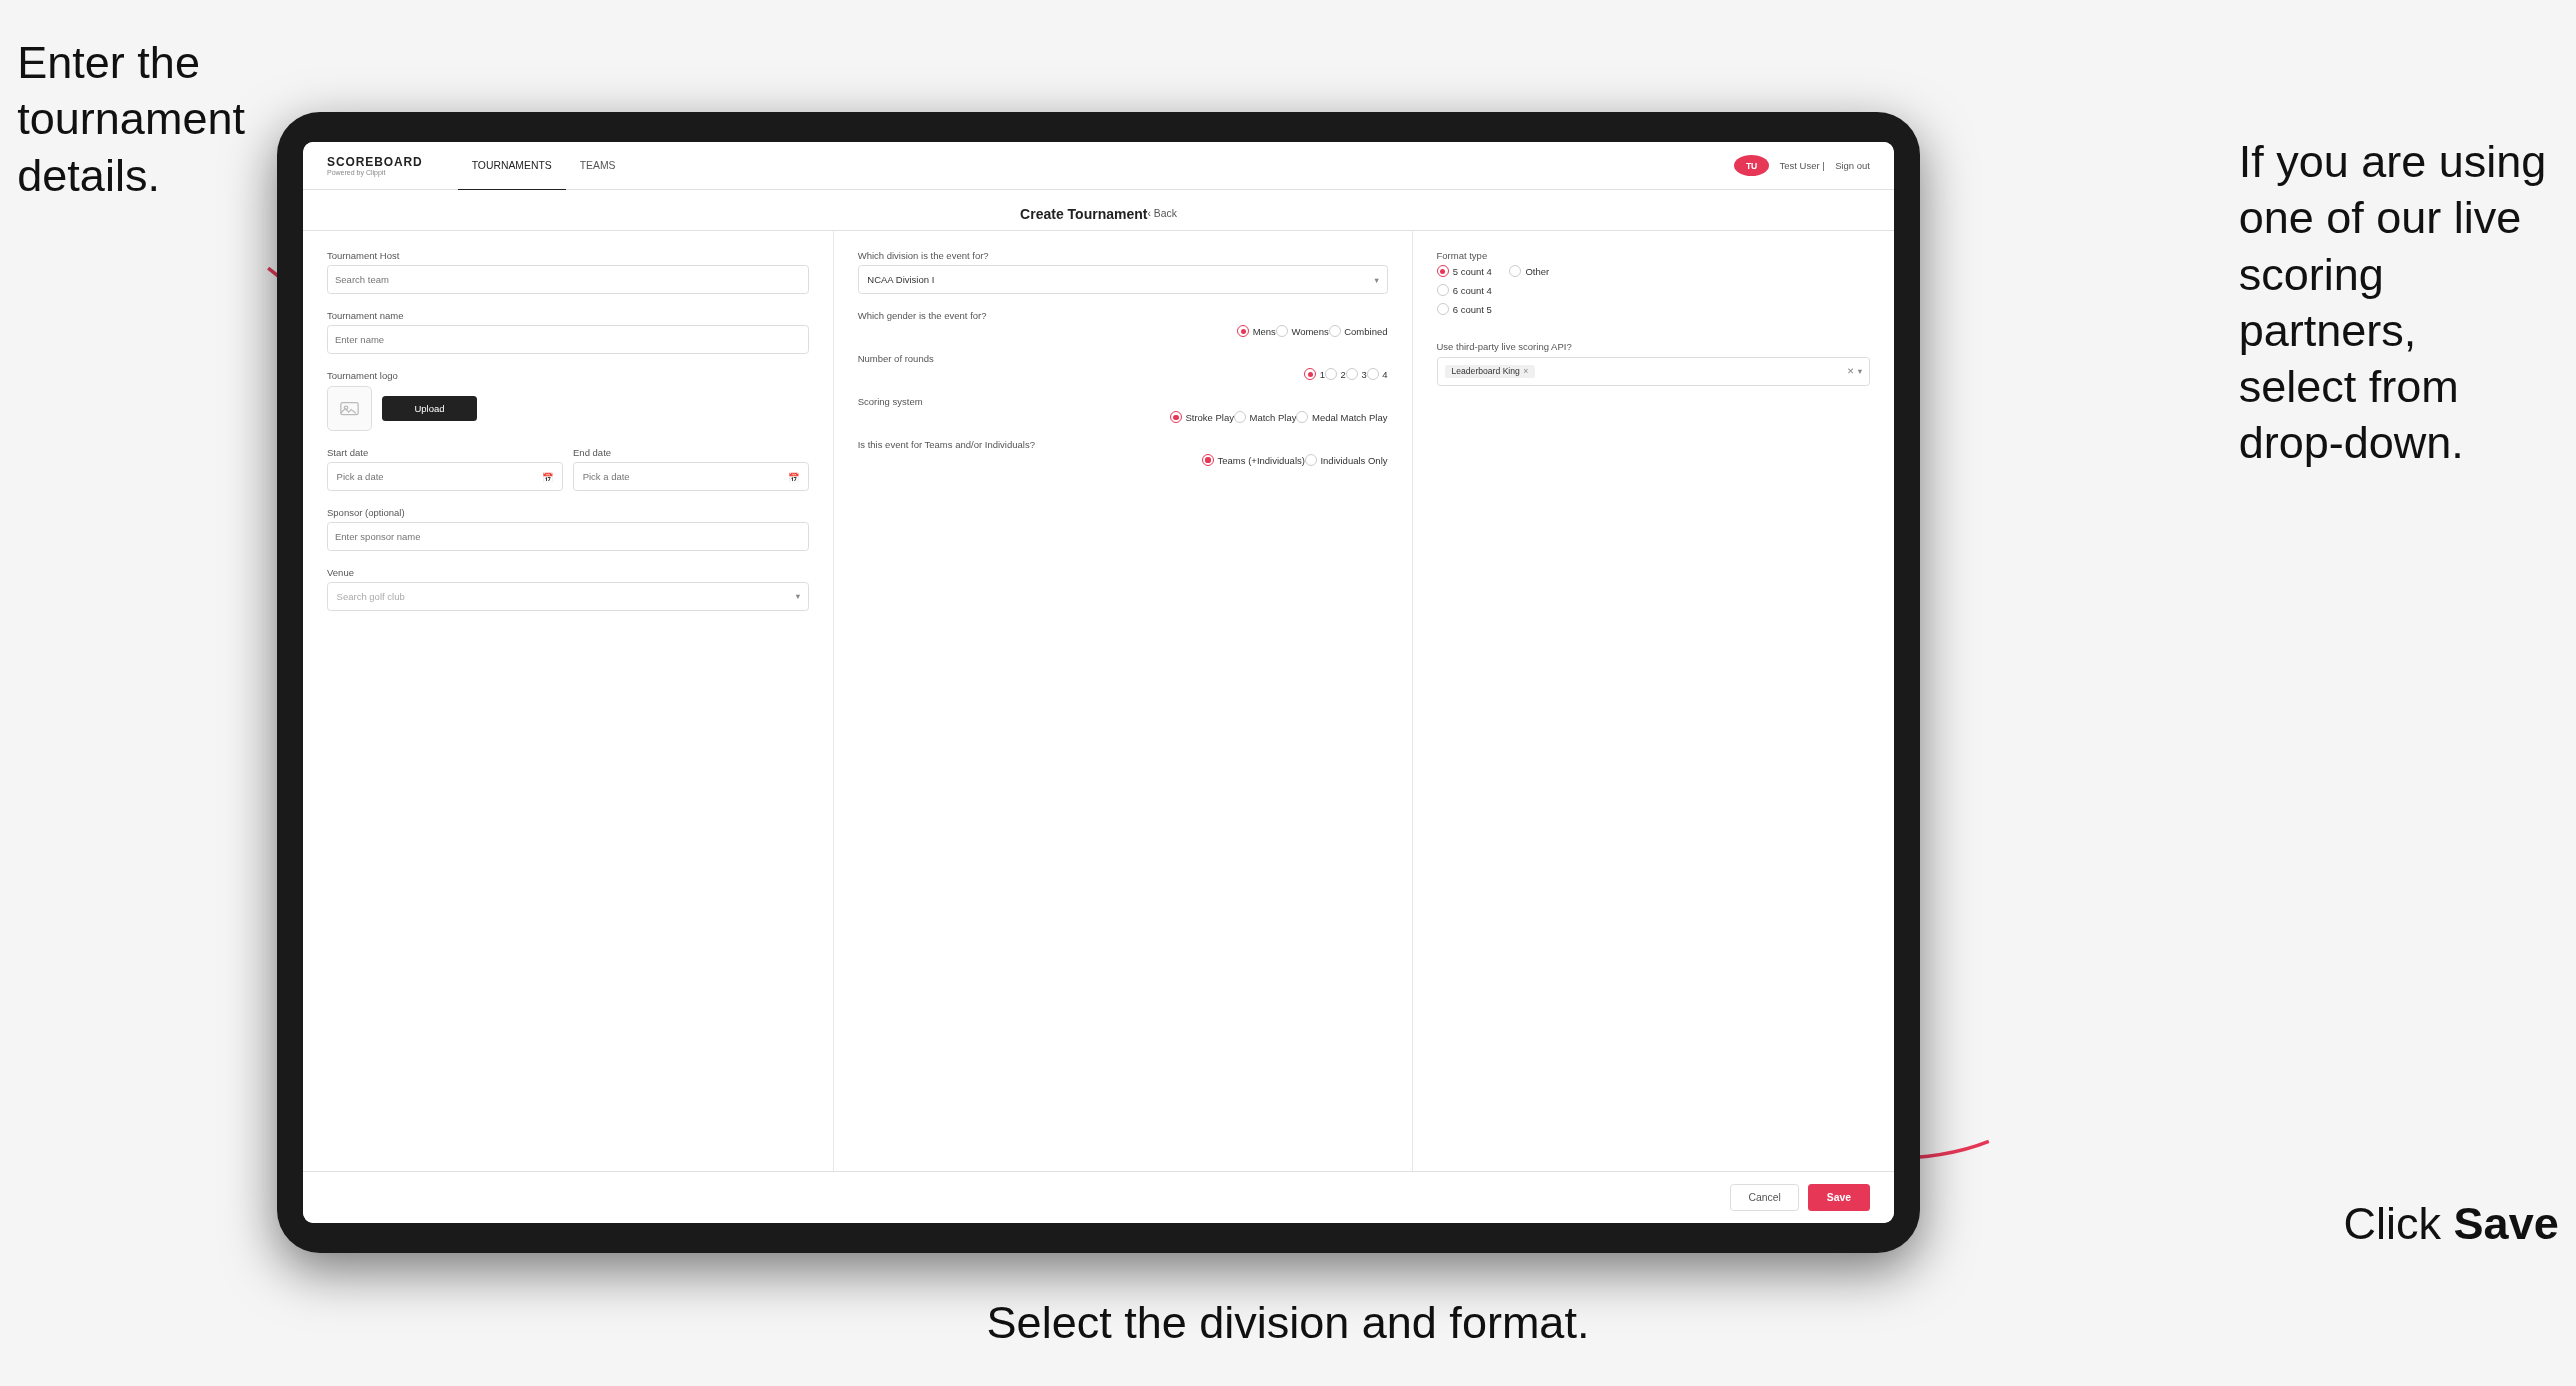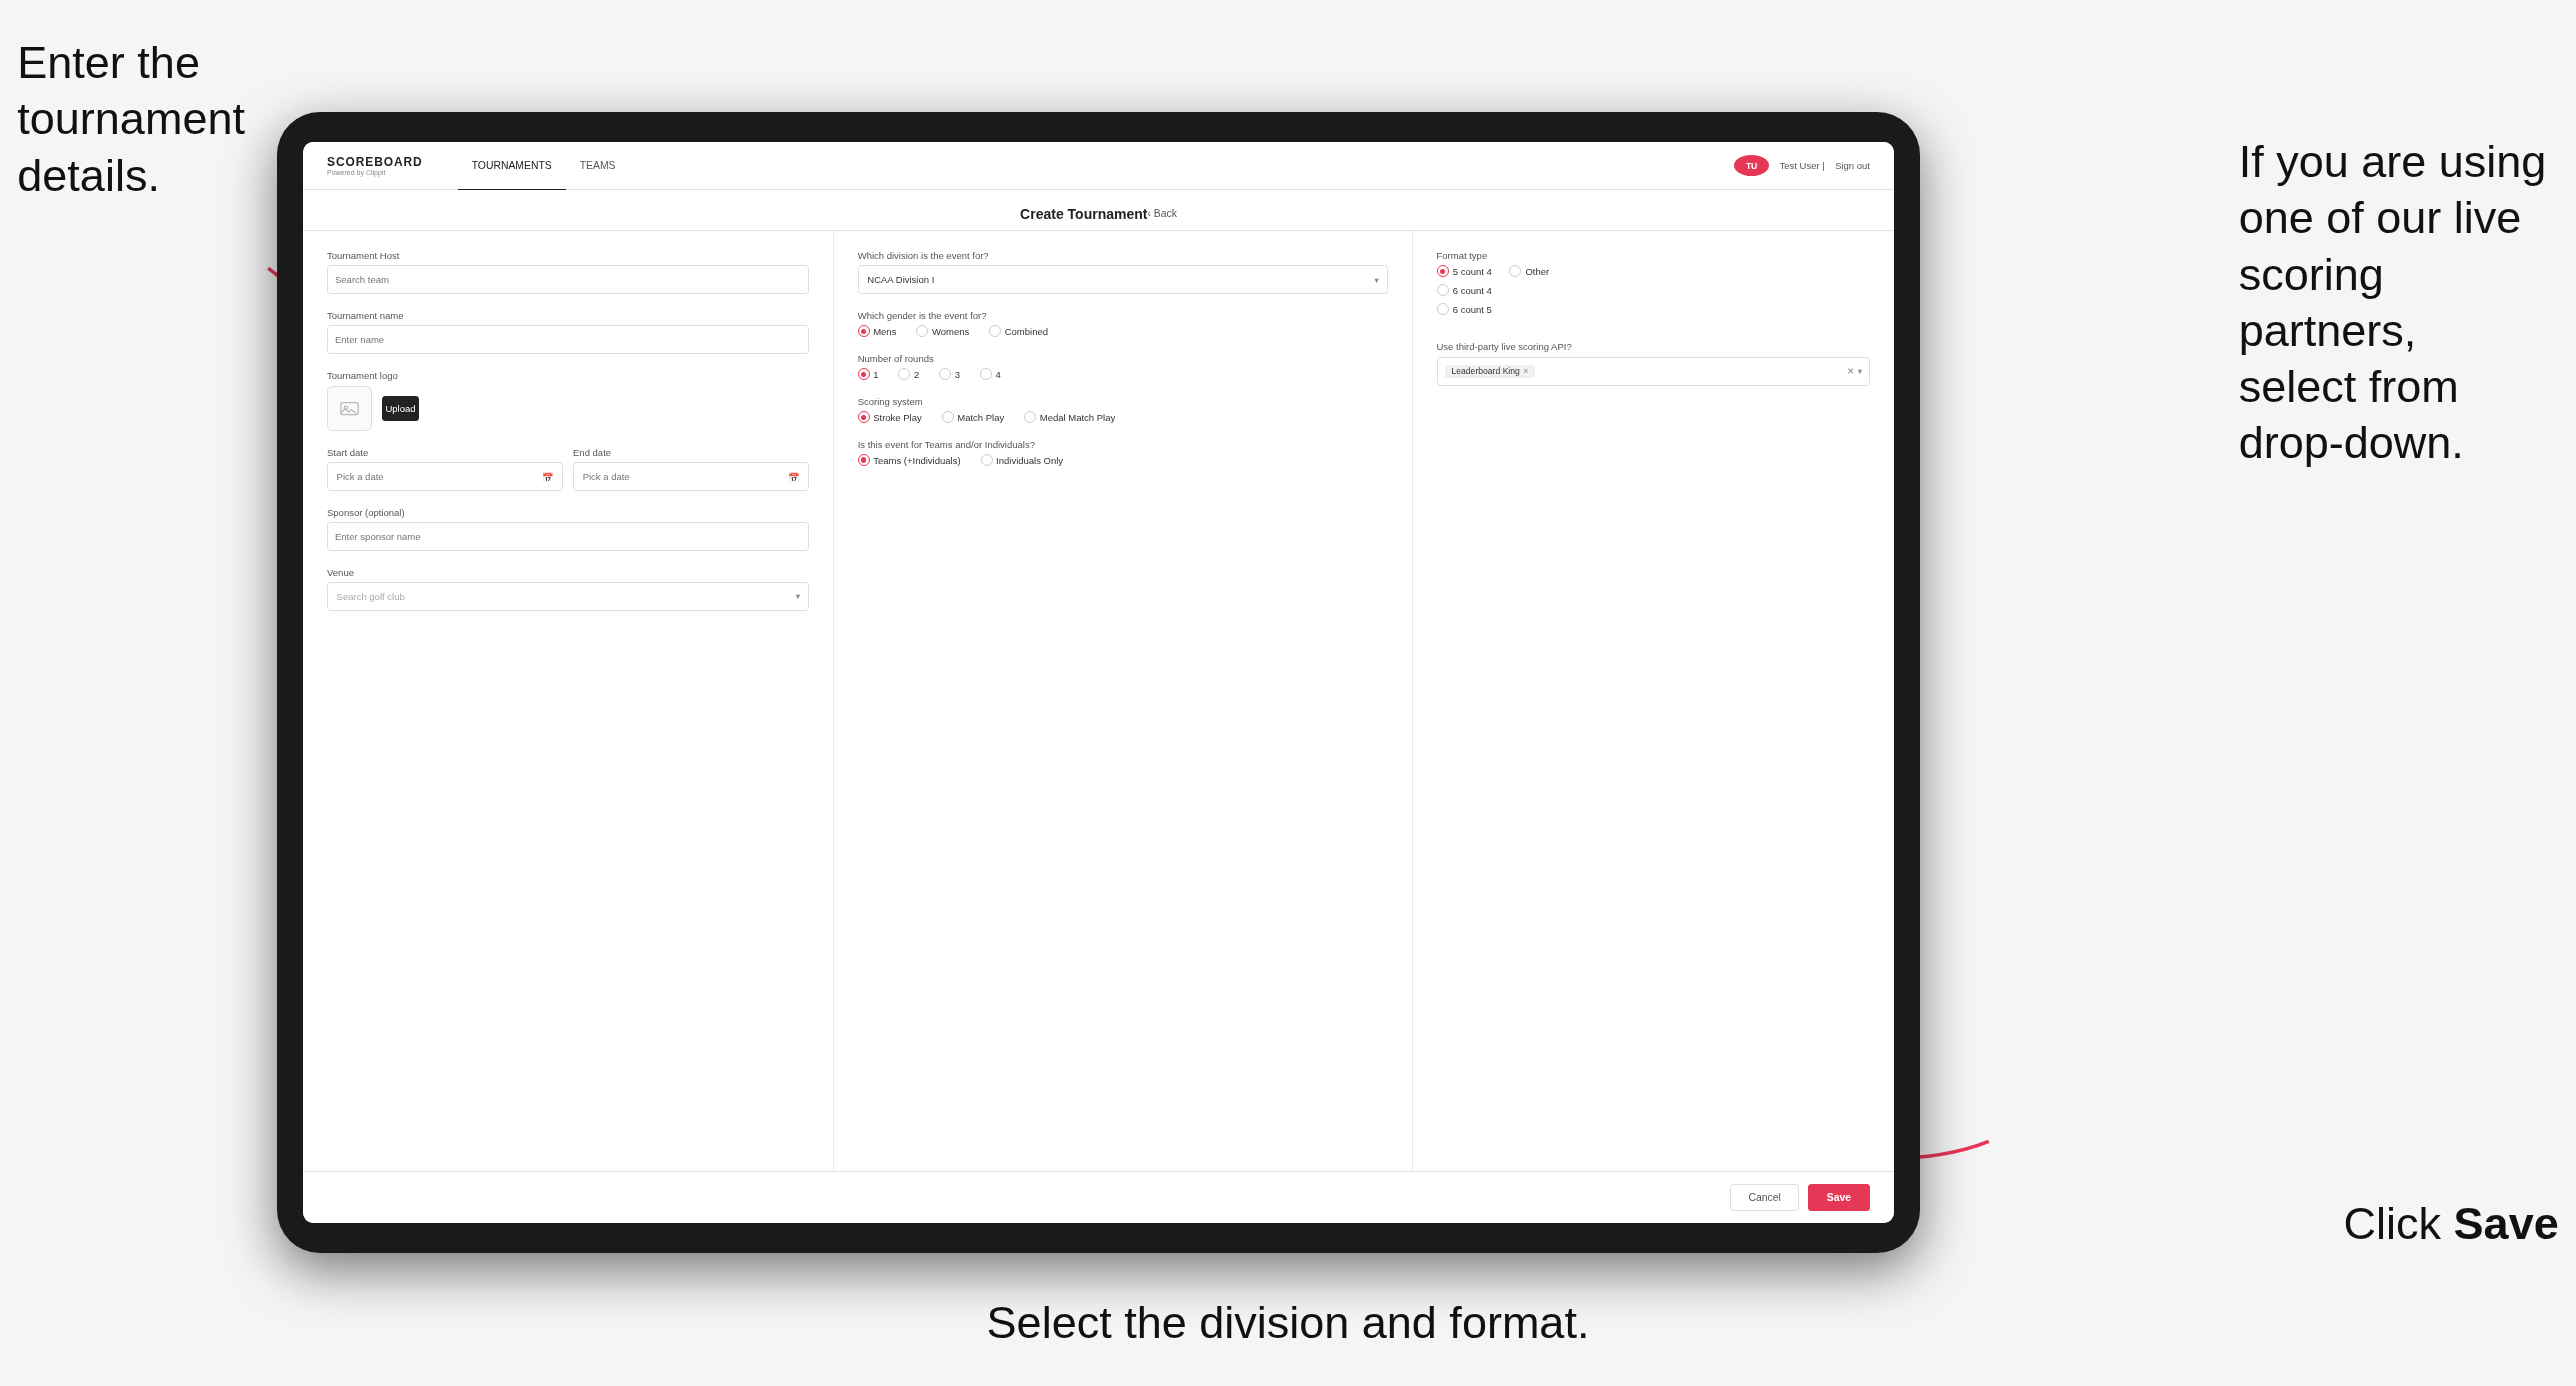--- a/index.html
+++ b/index.html
@@ -254,21 +254,21 @@
       justify-content: center;
       color: #ccc;
       font-size: 17.3px;
       background: #fafafa;
     }
     .upload-btn {
       background: #222;
       color: #fff;
       border: none;
       border-radius: 3.5px;
-      padding: 7px 3px;
+      padding: 7px 32px;
       font-size: 9.5px;
       cursor: pointer;
     }
 
     
     .date-row {
       display: flex;
       gap: 10.4px;
     }
     .date-group {
@@ -295,22 +295,23 @@
       transform: translateY(-50%);
       font-size: 9.5px;
       color: #888;
       pointer-events: none;
     }
 
     
     .radio-group {
       display: flex;
       align-items: center;
-      gap: 20px;
+      gap: 0;
       flex-wrap: wrap;
+      justify-content: flex-end;
     }
     .radio-item {
       display: flex;
       align-items: center;
       gap: 3.5px;
       font-size: 9.5px;
       color: #333;
       cursor: pointer;
     }
     .radio-dot {

